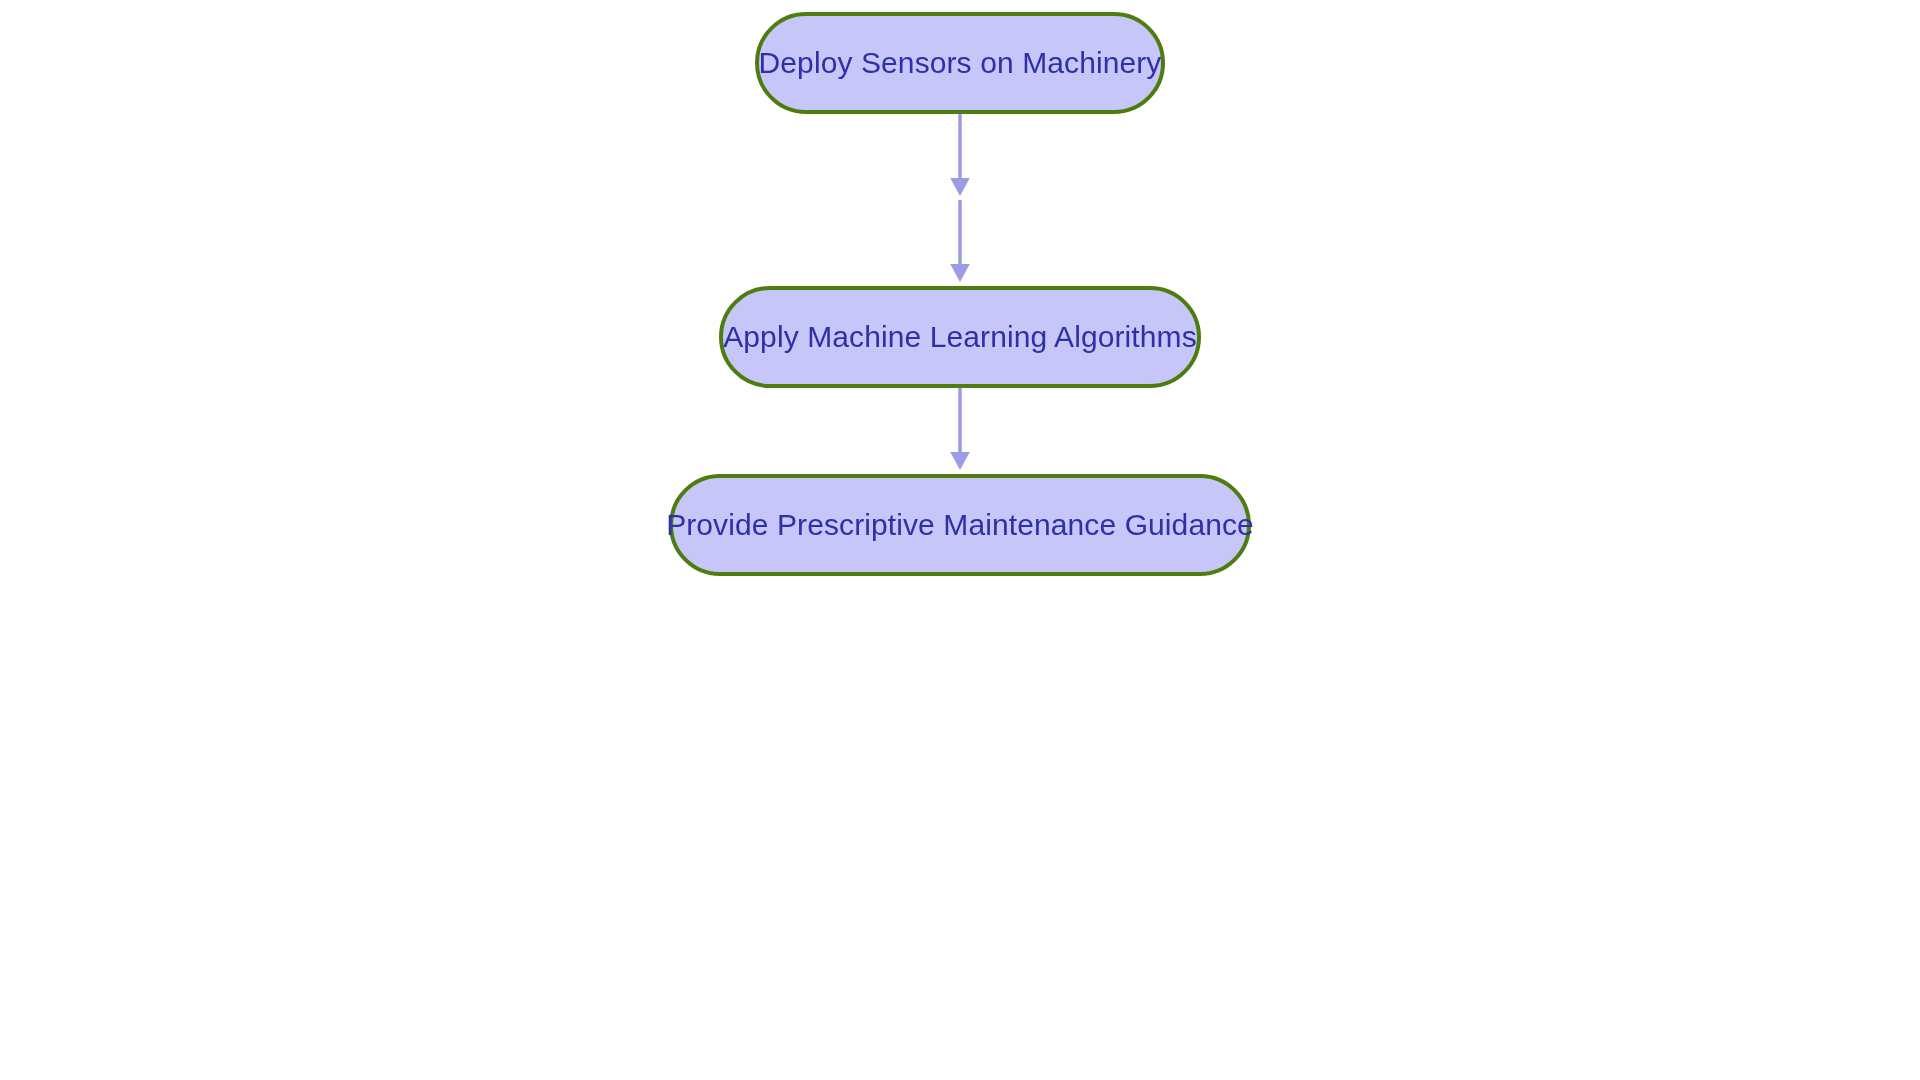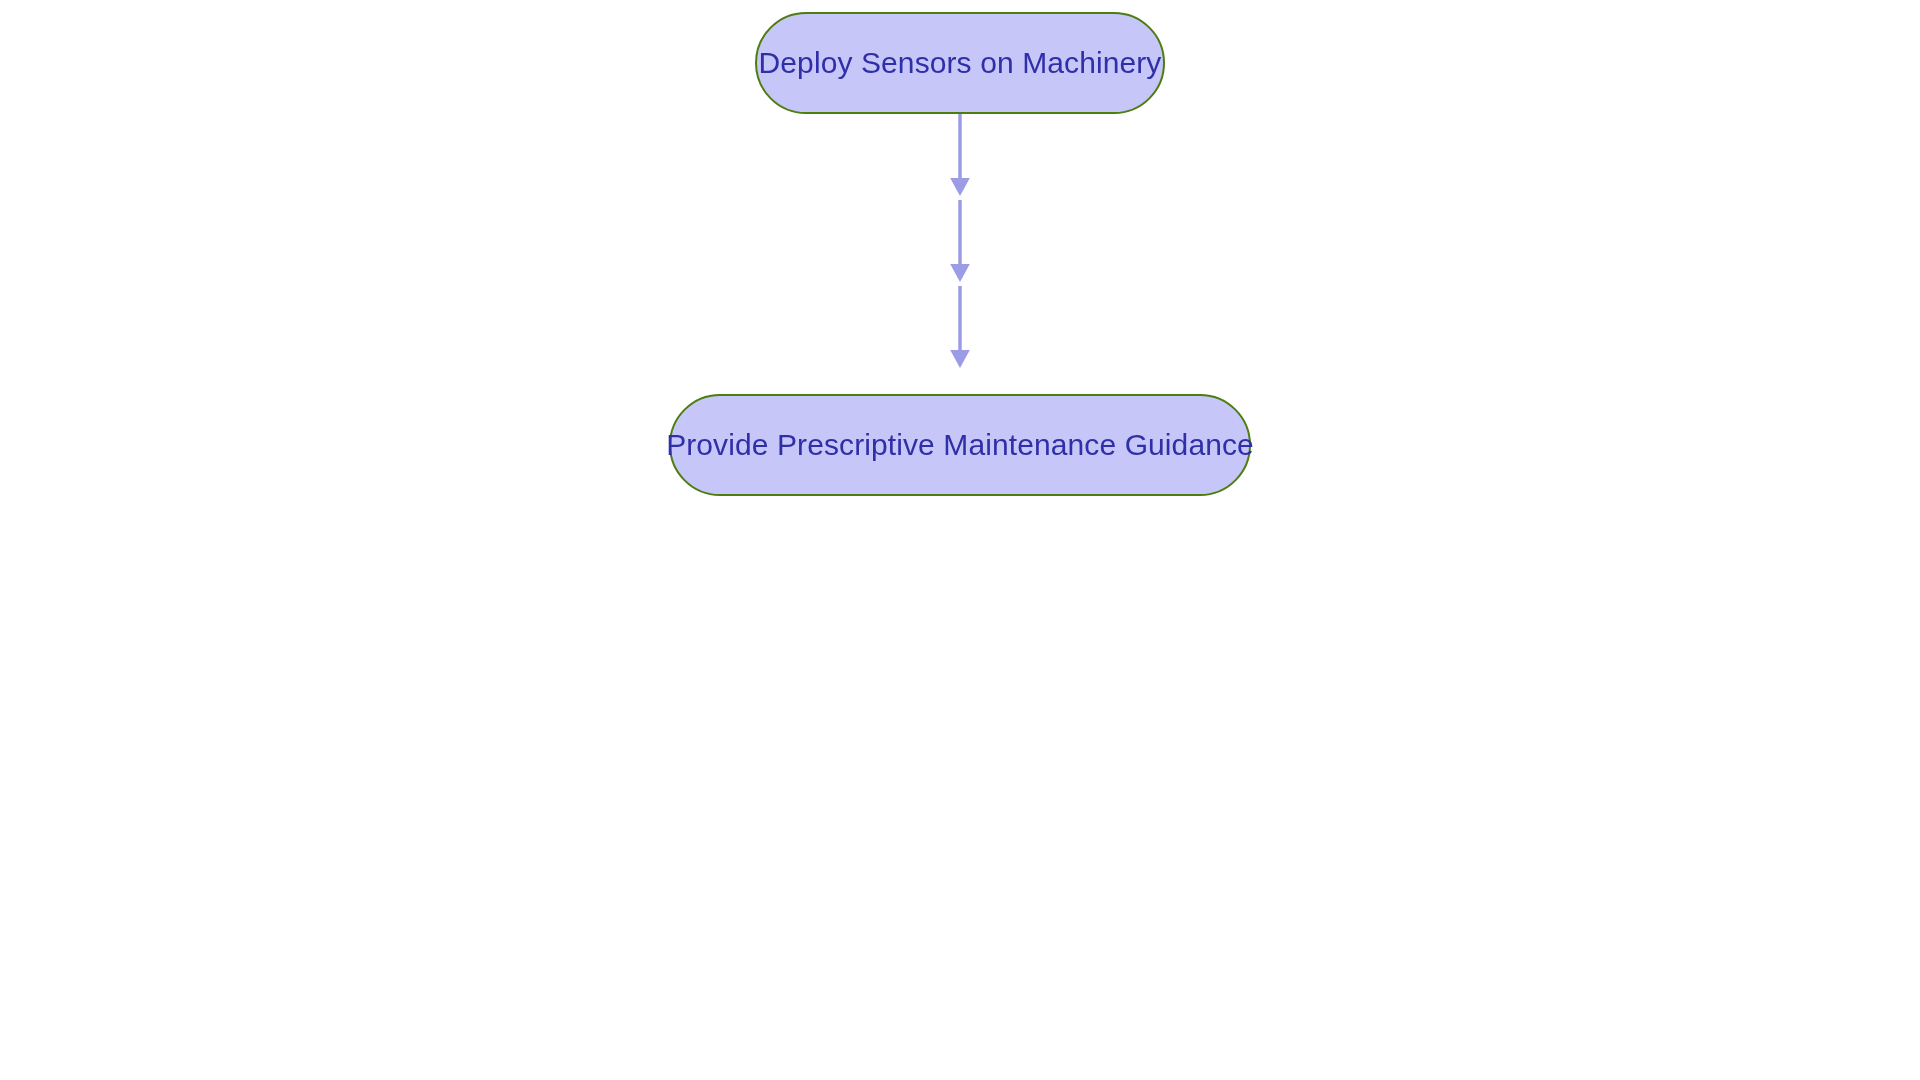--- a/index.html
+++ b/index.html
@@ -31,21 +31,21 @@
     flex-direction: column;
     align-items: center;
     flex: 0 0 auto;
   }
 
   .node {
     box-sizing: border-box;
     height: 102px;
     border-radius: 51px;
     background: #c6c6f9;
-    border: 2px solid #4d7c0f;
+    border: 4px solid #4d7c0f;
     display: flex;
     align-items: center;
     justify-content: center;
     padding: 0 40px;
     flex: 0 0 auto;
   }
 
   .node-label {
     color: #2f2fa8;
     font-size: 30px;
@@ -55,21 +55,21 @@
     white-space: nowrap;
     text-align: center;
   }
 
   
   .node-w0 { width: 410px; }
   .node-w1 { width: 342px; }
   .node-w2 { width: 462px; }
   .node-w3 { width: 482px; }
   .node-w4 { width: 534px; }
-  .node-w5 { width: 582px; margin-top: 22px; }
+  .node-w5 { width: 582px; }
 
   .connector {
     width: 26px;
     height: 86px;
     display: block;
     flex: 0 0 auto;
   }
 
   .connector svg {
     display: block;
@@ -99,20 +99,23 @@
     <span class="connector">
       <svg viewBox="0 0 26 86" xmlns="http://www.w3.org/2000/svg">
         <line x1="13" y1="0" x2="13" y2="66" stroke="#9b9be6" stroke-width="3.5"></line>
         <polygon points="13,82 3.2,64 22.8,64" fill="#9b9be6"></polygon>
       </svg>
     </span>
   </div>
 
 
   <div class="flow-step">
+    <div class="node node-w3">
+      <span class="node-label">Apply Machine Learning Algorithms</span>
+    </div>
     <span class="connector">
       <svg viewBox="0 0 26 86" xmlns="http://www.w3.org/2000/svg">
         <line x1="13" y1="0" x2="13" y2="66" stroke="#9b9be6" stroke-width="3.5"></line>
         <polygon points="13,82 3.2,64 22.8,64" fill="#9b9be6"></polygon>
       </svg>
     </span>
   </div>
 
 
   <div class="flow-step">

